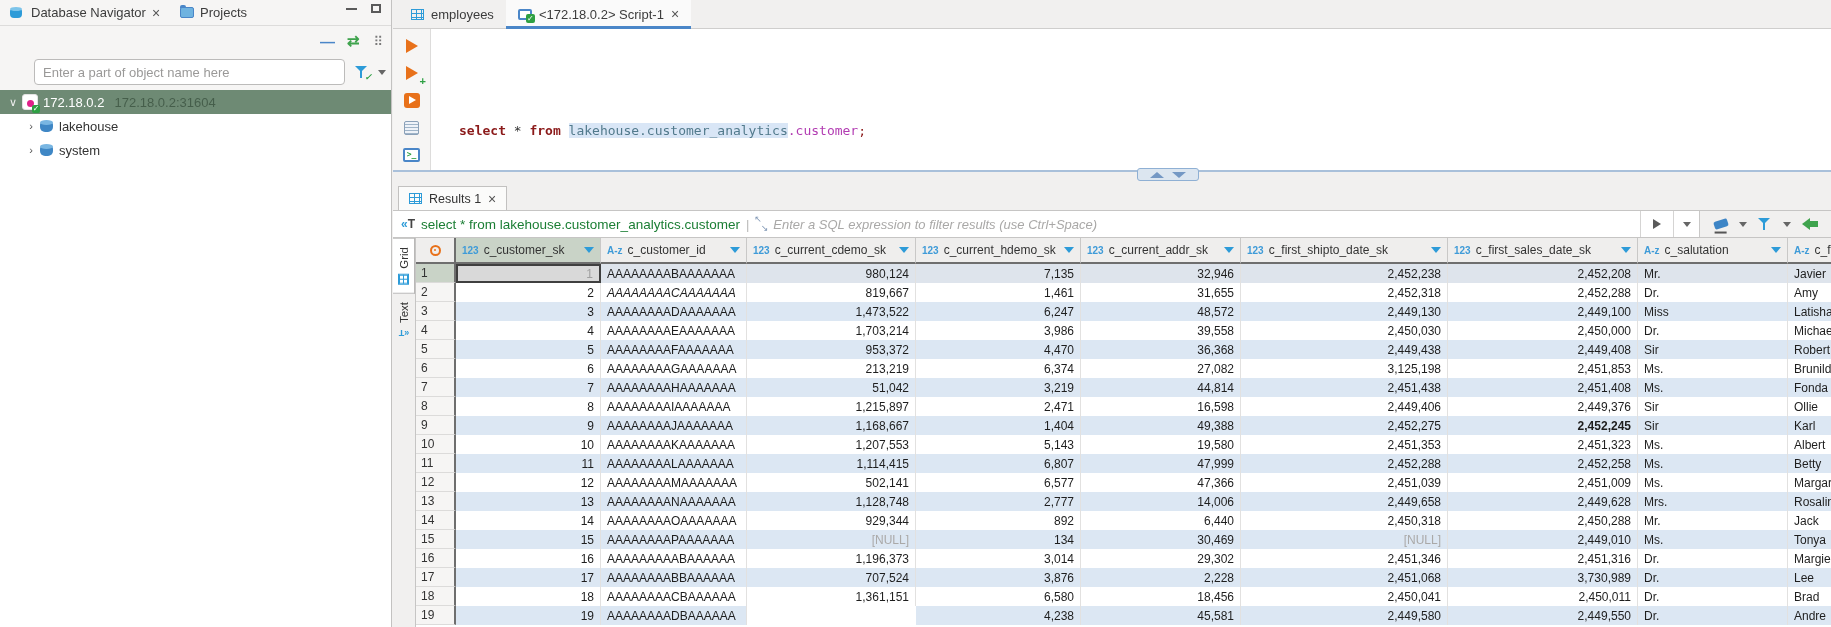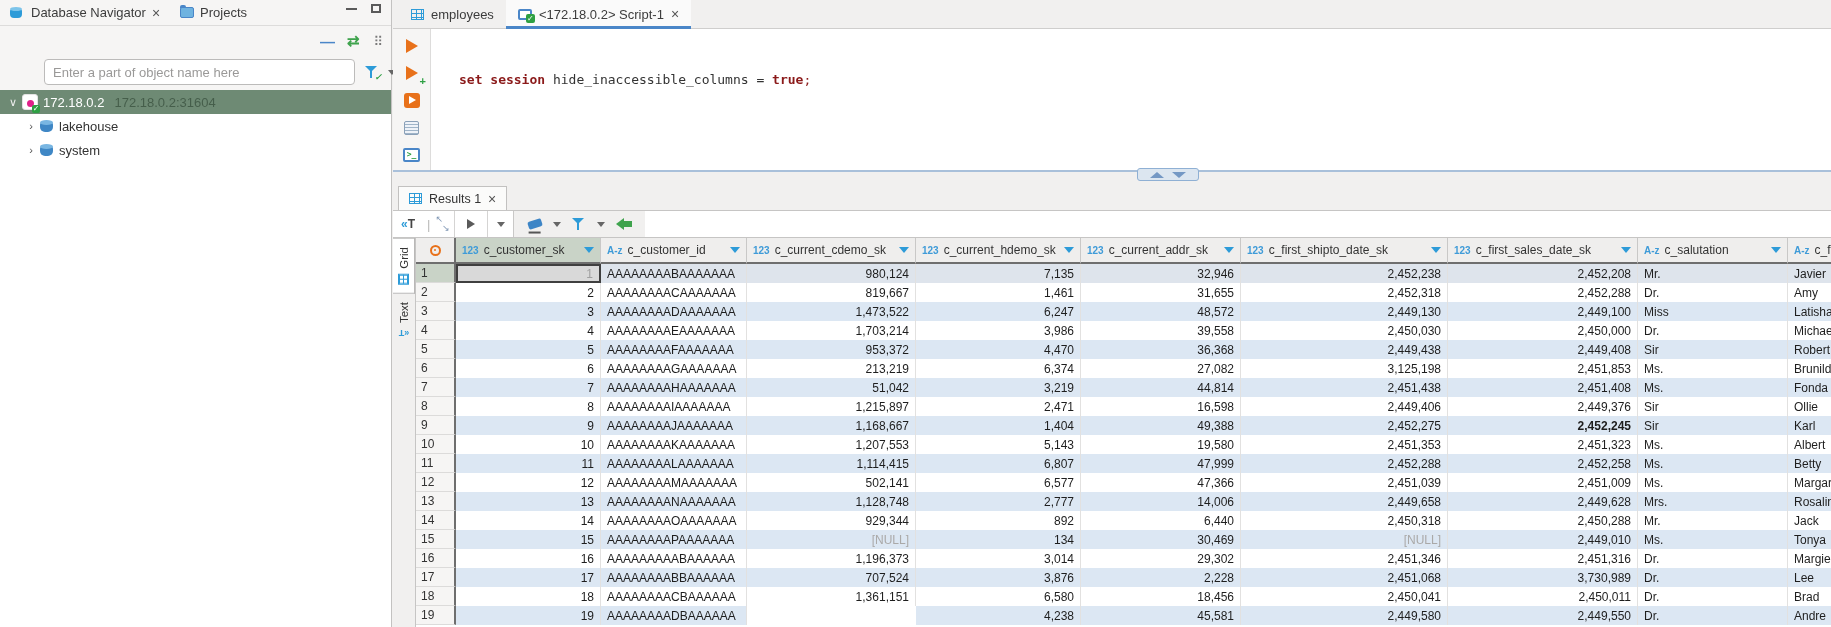--- a/index.html
+++ b/index.html
@@ -15,21 +15,21 @@
               border-bottom:1px solid #dddcdb; }
   .nav-tab { display:flex; align-items:center; gap:6px; padding:0 10px; height:100%; color:#3c3c3c; }
   .win-btns { position:absolute; right:10px; top:4px; display:flex; gap:14px; align-items:center; }
   .min-glyph { width:11px; height:2px; background:#5a5a5a; display:inline-block; }
   .max-glyph { width:10px; height:9px; border:2px solid #5a5a5a; display:inline-block; }
   .close-x { color:#555; font-size:14px; line-height:1; cursor:default; }
   .nav-toolbar { position:absolute; right:8px; top:32px; display:flex; gap:14px; align-items:center; }
   .collapse-glyph { color:#4a86c8; font-weight:bold; font-size:15px; letter-spacing:-2px; }
   .link-glyph { color:#3fa34d; font-weight:bold; font-size:15px; }
   .dots-glyph { color:#7a7a7a; font-size:13px; }
-  .nav-filter-row { position:absolute; left:16px; top:58px; width:380px; height:28px; display:flex; align-items:center;padding-left:28px; }
+  .nav-filter-row { position:absolute; left:6px; top:58px; width:380px; height:28px; display:flex; align-items:center;padding-left:28px; }
   .nav-filter-input { width:324px; height:26px; border:1px solid #bcbbba; border-radius:4px; background:#fff;
                       padding:0 8px; font-size:13px; color:#333; outline:none; font-family:"Liberation Sans",sans-serif;}
   .nav-filter-input::placeholder { color:#9a9998; }
   .funnel { position:relative; width:14px; height:13px; display:inline-block; }
   .funnel::before { content:""; position:absolute; left:0; top:0; border-left:6px solid transparent;
                     border-right:6px solid transparent; border-top:6px solid #2d9bd8; }
   .funnel::after { content:""; position:absolute; left:5px; top:5px; width:2px; height:7px; background:#2d9bd8; }
   .funnel .chk { position:absolute; right:-4px; bottom:-3px; color:#2ea043; font-size:9px; font-weight:bold; }
   .chev { display:inline-block; width:0; height:0; border-left:4px solid transparent;
           border-right:4px solid transparent; border-top:5px solid #666; }
@@ -262,21 +262,20 @@
 
     <div class="ed-body">
       <div class="ed-toolbar">
         <span class="play-ico"></span>
         <span class="play-ico play-plus"></span>
         <span class="script-play"></span>
         <span class="plan-ico"></span>
         <span class="console-ico">&gt;_</span>
       </div>
       <div class="code">
-        <div><span class="kw">set session</span><span> hide_inaccessible_columns = </span><span class="kw">true</span><span class="punct">;</span></div>
         <div>&nbsp;</div>
         <div><span class="kw">select</span><span> * </span><span class="kw">from</span><span> </span><span class="schema-ref">lakehouse.customer_analytics</span><span class="obj-ref">.customer</span><span class="punct">;</span></div>
       </div>
     </div>
 
     <div class="sash">
       <div class="sash-ctl">
         <span class="tri-up"></span>
         <span class="tri-down"></span>
       </div>
@@ -286,22 +285,24 @@
       <div class="res-tabbar">
         <div class="res-tab">
           <span class="tbl-ico"></span>
           <span>Results 1</span>
           <span class="close-x">×</span>
         </div>
       </div>
 
       <div class="res-filter">
         <span class="ft-icon">«<b>T</b></span>
+        <span class="ft-query">select * from lakehouse.customer_analytics.customer</span>
         <span class="ft-sep">|</span>
         <span class="ft-expand"></span>
+        <span class="ft-placeholder">Enter a SQL expression to filter results (use Ctrl+Space)</span>
         <div class="run-box">
           <span class="run-play"></span>
           <span class="run-drop">
               <span class="chev"></span>
             </span>
         </div>
         <div class="filter-right">
           <span class="eraser"></span>
           <span class="chev"></span>
           <span class="funnel"></span>
@@ -379,21 +380,21 @@
               <div class="g-cell r" style="width: 165px;">7,135</div>
               <div class="g-cell r" style="width: 160px;">32,946</div>
               <div class="g-cell r" style="width: 207px;">2,452,238</div>
               <div class="g-cell r" style="width: 190px;">2,452,208</div>
               <div class="g-cell" style="width: 150px;">Mr.</div>
               <div class="g-cell" style="width: 200px;">Javier</div>
             </div>
             <div class="g-row even">
               <div class="g-num" style="width: 40px;">2</div>
               <div class="g-cell r" style="width: 145px;">2</div>
-              <div class="g-cell" style="width: 146px;">AAAAAAAACAAAAAAA</div>
+              <div class="g-cell" style="width: 146px; font-style: italic;">AAAAAAAACAAAAAAA</div>
               <div class="g-cell r" style="width: 169px;">819,667</div>
               <div class="g-cell r" style="width: 165px;">1,461</div>
               <div class="g-cell r" style="width: 160px;">31,655</div>
               <div class="g-cell r" style="width: 207px;">2,452,318</div>
               <div class="g-cell r" style="width: 190px;">2,452,288</div>
               <div class="g-cell" style="width: 150px;">Dr.</div>
               <div class="g-cell" style="width: 200px;">Amy</div>
             </div>
             <div class="g-row odd">
               <div class="g-num" style="width: 40px;">3</div>

